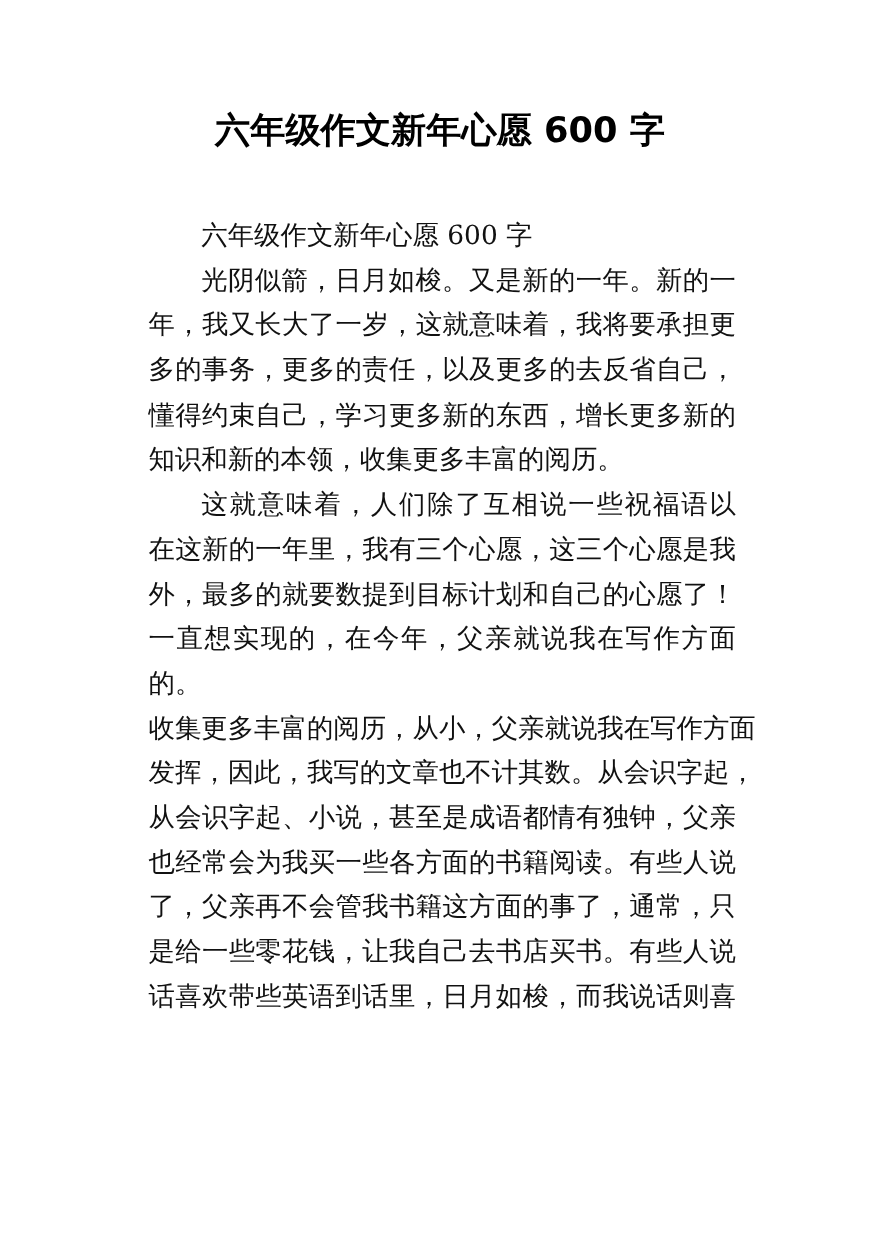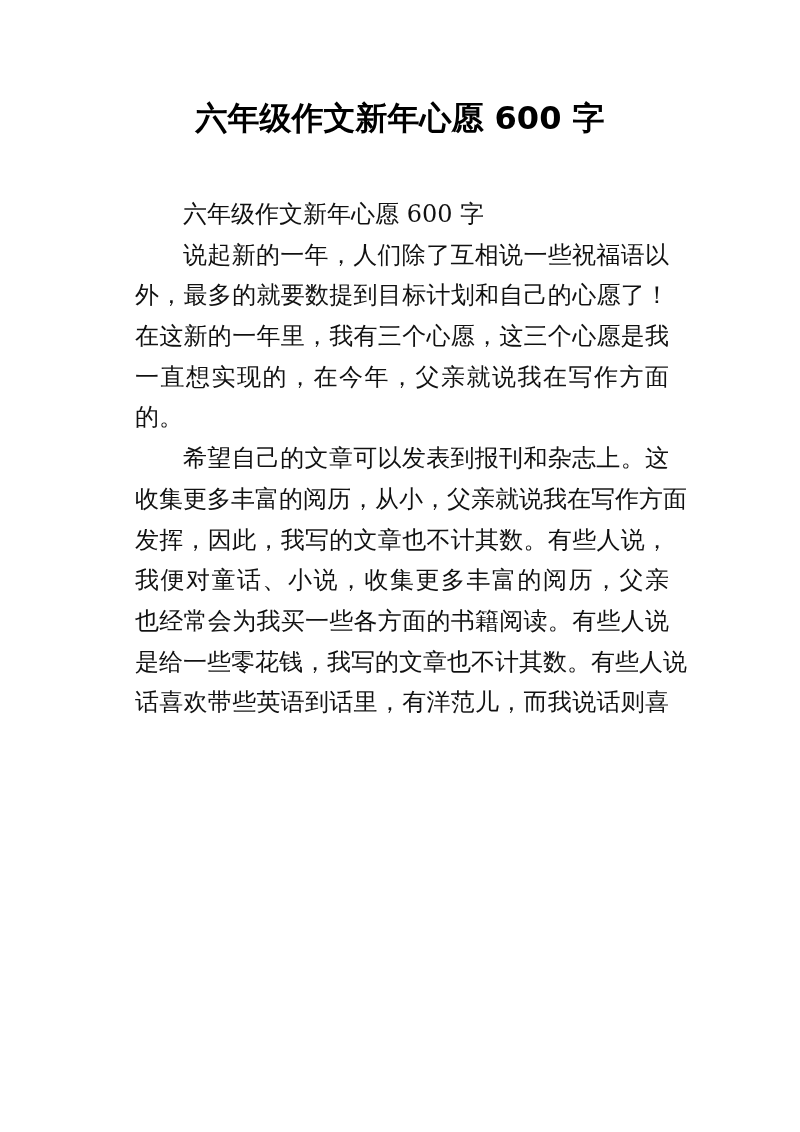--- a/index.html
+++ b/index.html
@@ -56,32 +56,39 @@
   </style>
 </head>
 <body>
 
 <div class="page">
   <div class="title">六年级作文新年心愿 600 字</div>
 
   <div class="body-text">
     <span class="line first last">六年级作文新年心愿 600 字</span>
 
+    <div>
+      <span class="line first">光阴似箭，日月如梭。又是新的一年。新的一</span>
+      <span class="line">年，我又长大了一岁，这就意味着，我将要承担更</span>
+      <span class="line">多的事务，更多的责任，以及更多的去反省自己，</span>
+      <span class="line">懂得约束自己，学习更多新的东西，增长更多新的</span>
+      <span class="line last">知识和新的本领，收集更多丰富的阅历。</span>
+    </div>
 
     <div>
-      <span class="line first">说起新的一年，人们除了互相说一些祝福语以</span>
+      <span class="line first">这就意味着，人们除了互相说一些祝福语以</span>
+      <span class="line">在这新的一年里，我有三个心愿，这三个心愿是我</span>
       <span class="line">外，最多的就要数提到目标计划和自己的心愿了！</span>
-      <span class="line">在这新的一年里，我有三个心愿，这三个心愿是我</span>
       <span class="line">一直想实现的，在今年，父亲就说我在写作方面</span>
       <span class="line last">的。</span>
     </div>
 
     <div>
-      <span class="line first">希望自己的文章可以发表到报刊和杂志上。这</span>
       <span class="line">收集更多丰富的阅历，从小，父亲就说我在写作方面</span>
-      <span class="line">发挥，因此，我写的文章也不计其数。有些人说，</span>
-      <span class="line">我便对童话、小说，收集更多丰富的阅历，父亲</span>
+      <span class="line">发挥，因此，我写的文章也不计其数。从会识字起，</span>
+      <span class="line">从会识字起、小说，甚至是成语都情有独钟，父亲</span>
       <span class="line">也经常会为我买一些各方面的书籍阅读。有些人说</span>
-      <span class="line">是给一些零花钱，我写的文章也不计其数。有些人说</span>
-      <span class="line">话喜欢带些英语到话里，有洋范儿，而我说话则喜</span>
+      <span class="line">了，父亲再不会管我书籍这方面的事了，通常，只</span>
+      <span class="line">是给一些零花钱，让我自己去书店买书。有些人说</span>
+      <span class="line">话喜欢带些英语到话里，日月如梭，而我说话则喜</span>
     </div>
   </div>
 </div>
 
 </body></html>

